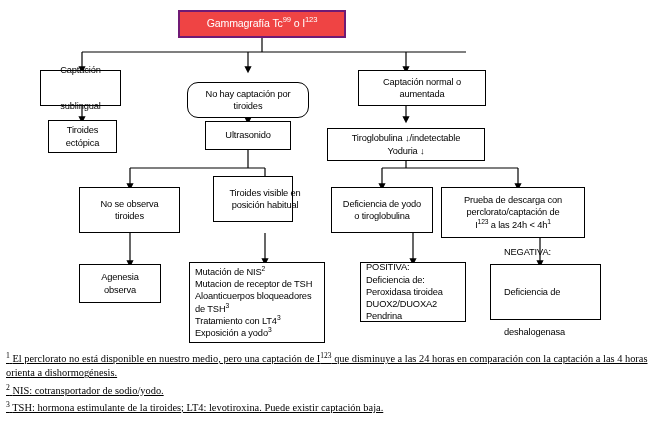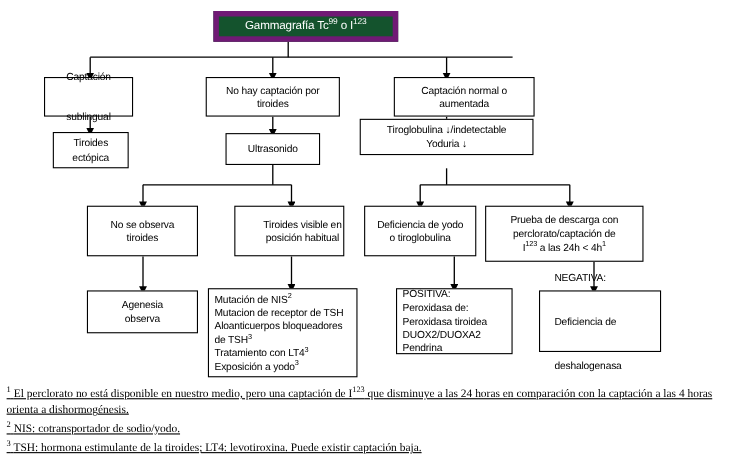--- a/index.html
+++ b/index.html
@@ -32,25 +32,24 @@
     justify-content: center;
     font-size: 9.3px;
     color: #000000;
     line-height: 1.32;
     letter-spacing: -0.15px;
   }
   .node.center { align-items: center; text-align: center; }
   .node.left   { align-items: flex-start; text-align: left; padding-left: 5px; }
   .node .ln { display: block; white-space: nowrap; }
   .node.title {
-    background: #14532d;
-    border: 5px solid #701a75;
+    background: #ef4444;
+    border: 2px solid #701a75;
     color: #ffffff;
     font-size: 10.6px;
-    margin-left: 16px;
   }
   sup { font-size: 0.72em; vertical-align: super; line-height: 0; }
   #footnotes {
     position: absolute;
     left: 6px;
     top: 352px;
     width: 660px;
     font-family: "Liberation Serif", serif;
     font-size: 10.4px;
     color: #000000;
@@ -104,82 +103,82 @@
 
   <div class="node title center" style="left:178px; top:10px; width:168px; height:28px;">
     <span class="ln">Gammagrafía Tc<sup>99</sup> o I<sup>123</sup></span>
   </div>
 
   <div class="node center" style="left:40px; top:70px; width:81px; height:36px;gap:24px;">
     <span class="ln">Captación</span>
     <span class="ln">sublingual</span>
   </div>
 
-  <div class="node center" style="left:187px; top:70px; width:122px; height:36px;">
+  <div class="node center" style="left:187px; top:82px; width:122px; height:36px;border-radius:11px;">
     <span class="ln">No hay captación por</span>
     <span class="ln">tiroides</span>
   </div>
 
   <div class="node center" style="left:342px; top:70px; width:128px; height:36px;margin-left:16px;">
     <span class="ln">Captación normal o</span>
     <span class="ln">aumentada</span>
   </div>
 
   <div class="node center" style="left:48px; top:120px; width:69px; height:33px;">
     <span class="ln">Tiroides</span>
     <span class="ln">ectópica</span>
   </div>
 
   <div class="node center" style="left:205px; top:121px; width:86px; height:29px;">
     <span class="ln">Ultrasonido</span>
   </div>
 
-  <div class="node center" style="left:327px; top:108px; width:158px; height:33px;">
+  <div class="node center" style="left:327px; top:128px; width:158px; height:33px;">
     <span class="ln">Tiroglobulina ↓/indetectable</span>
     <span class="ln">Yoduria ↓</span>
   </div>
 
   <div class="node center" style="left:79px; top:187px; width:101px; height:46px;">
     <span class="ln">No se observa</span>
     <span class="ln">tiroides</span>
   </div>
 
-  <div class="node center" style="left:213px; top:187px; width:100px; height:46px;padding-left:24px;">
+  <div class="node center" style="left:213px; top:176px; width:80px; height:46px;padding-left:24px;">
     <span class="ln">Tiroides visible en</span>
     <span class="ln">posición habitual</span>
   </div>
 
   <div class="node center" style="left:331px; top:187px; width:102px; height:46px;">
     <span class="ln">Deficiencia de yodo</span>
     <span class="ln">o tiroglobulina</span>
   </div>
 
   <div class="node center" style="left:441px; top:187px; width:144px; height:51px;">
     <span class="ln">Prueba de descarga con</span>
     <span class="ln">perclorato/captación de</span>
     <span class="ln">I<sup>123</sup> a las 24h &lt; 4h<sup>1</sup></span>
   </div>
 
-  <div class="node center" style="left:79px; top:264px; width:101px; height:39px;">
+  <div class="node center" style="left:79px; top:264px; width:82px; height:39px;">
     <span class="ln">Agenesia</span>
     <span class="ln">observa</span>
   </div>
 
   <div class="node left" style="left:189px; top:262px; width:136px; height:81px;">
     <span class="ln">Mutación de NIS<sup>2</sup></span>
     <span class="ln">Mutacion de receptor de TSH</span>
     <span class="ln">Aloanticuerpos bloqueadores</span>
     <span class="ln">de TSH<sup>3</sup></span>
     <span class="ln">Tratamiento con LT4<sup>3</sup></span>
     <span class="ln">Exposición a yodo<sup>3</sup></span>
   </div>
 
   <div class="node left" style="left:360px; top:262px; width:106px; height:60px;">
     <span class="ln">POSITIVA:</span>
-    <span class="ln">Peroxidasa de:</span>
+    <span class="ln">Deficiencia de:</span>
     <span class="ln">Peroxidasa tiroidea</span>
     <span class="ln">DUOX2/DUOXA2</span>
     <span class="ln">Pendrina</span>
   </div>
 
   <div class="node left" style="left:490px; top:264px; width:111px; height:56px; padding-left:13px;gap:28px;">
     <span class="ln">NEGATIVA:</span>
     <span class="ln">Deficiencia de</span>
     <span class="ln">deshalogenasa</span>
   </div>

